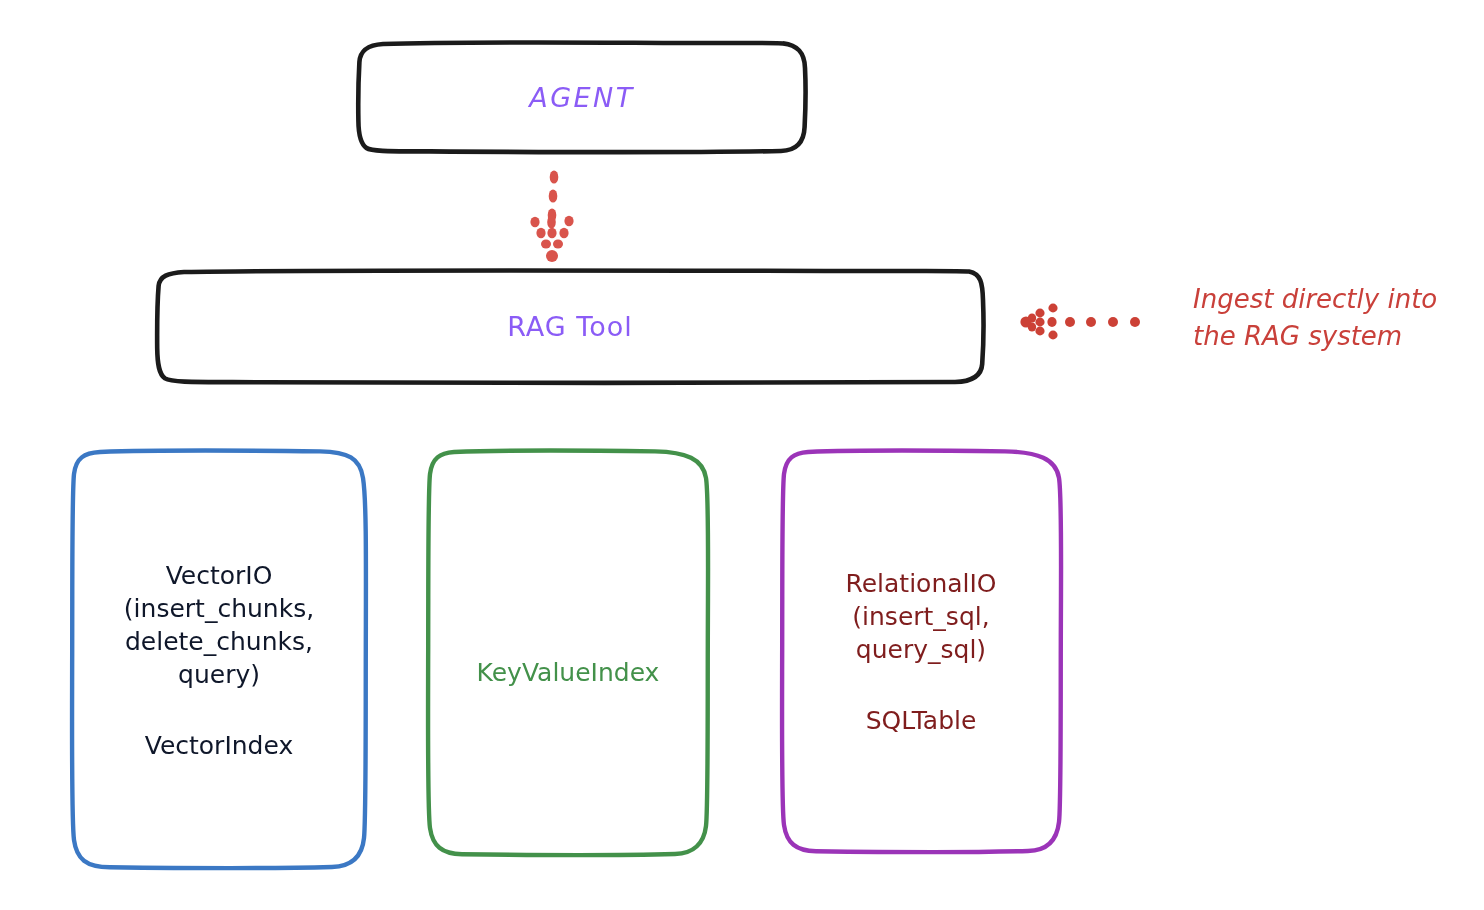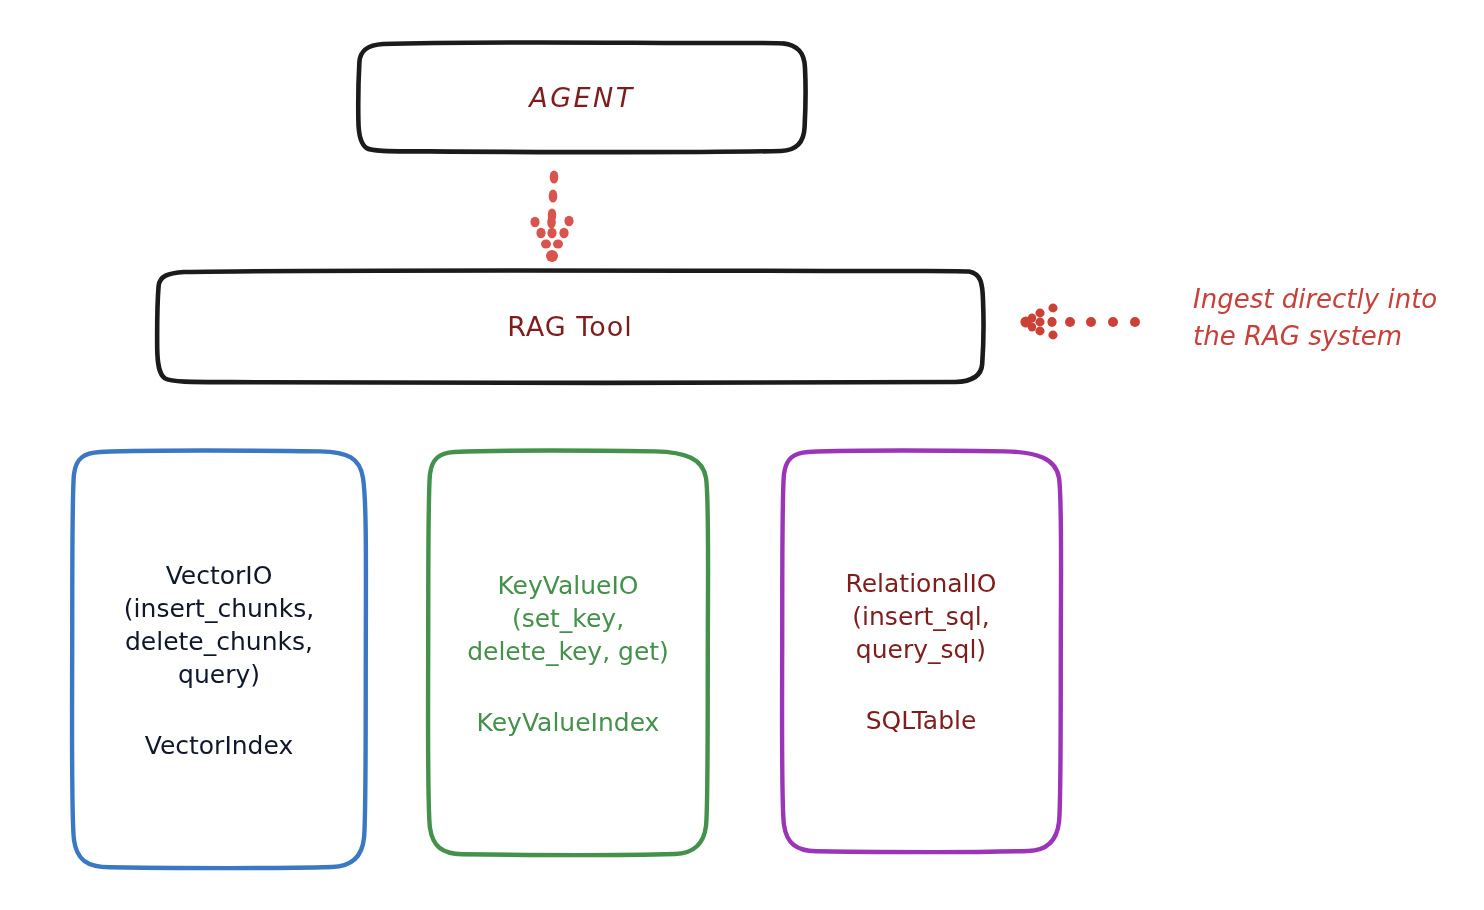--- a/index.html
+++ b/index.html
@@ -42,21 +42,21 @@
   }
   #ragtool-node {
     left: 157px;
     top: 270px;
     width: 826px;
     height: 112px;
   }
   .black-label {
     font-family: "DejaVu Sans", sans-serif;
     font-size: 27px;
-    color: #7f1d1d;
+    color: #8b5cf6;
     letter-spacing: 2.5px;
     font-style: italic;
     font-weight: 500;
   }
   .black-label.plain {
     font-style: normal;
     letter-spacing: 1px;
     font-size: 27px;
   }
 
@@ -213,23 +213,20 @@
     <div class="io-title">VectorIO
 (insert_chunks,
 delete_chunks,
 query)</div>
     <div class="io-index">VectorIndex</div>
   </div>
 </div>
 
 <div class="node" id="keyvalue-node">
   <div class="node-body">
-    <div class="io-title">KeyValueIO
-(set_key,
-delete_key, get)</div>
     <div class="io-index">KeyValueIndex</div>
   </div>
 </div>
 
 <div class="node" id="relational-node">
   <div class="node-body">
     <div class="io-title">RelationalIO
 (insert_sql,
 query_sql)</div>
     <div class="io-index">SQLTable</div>

